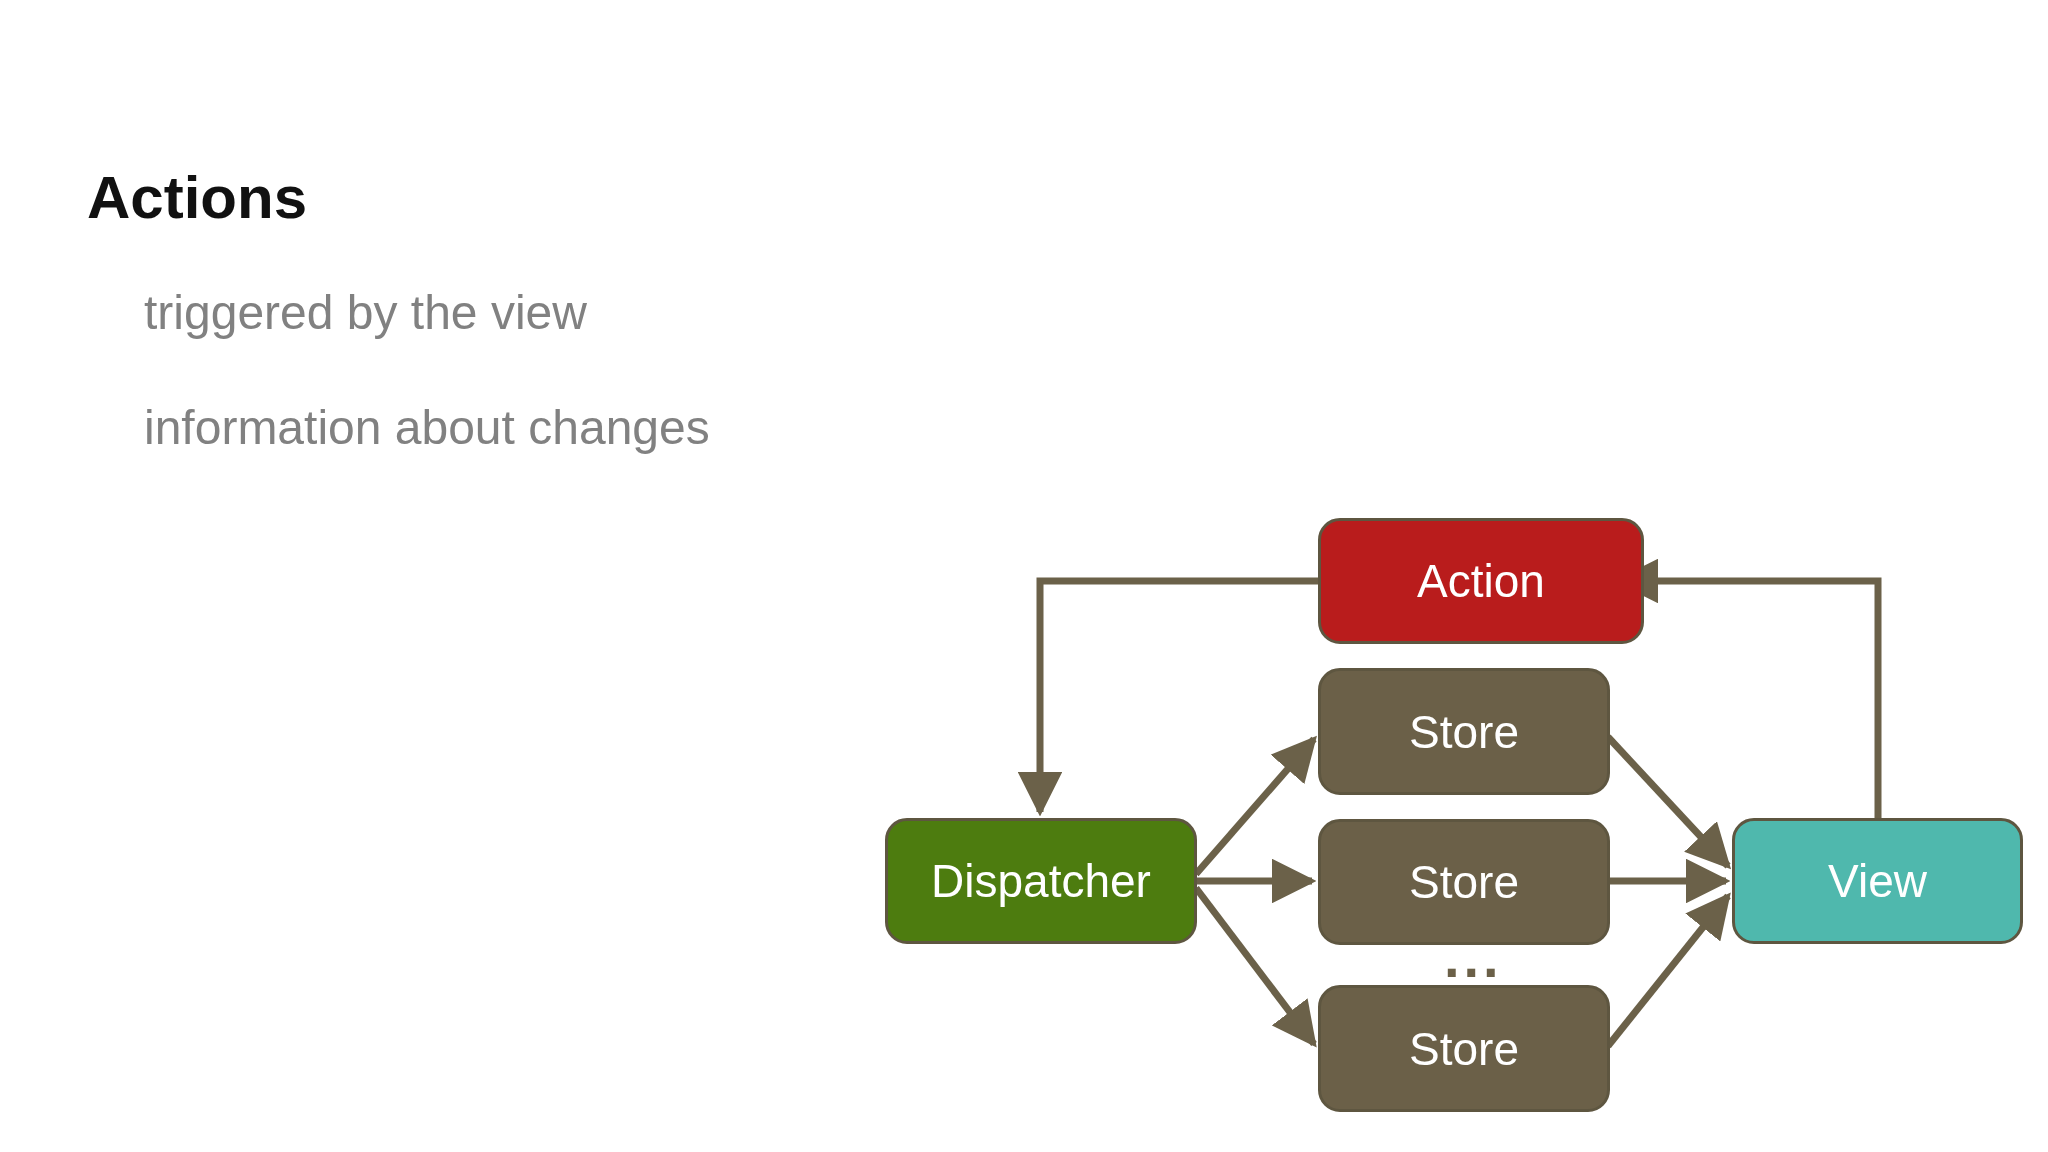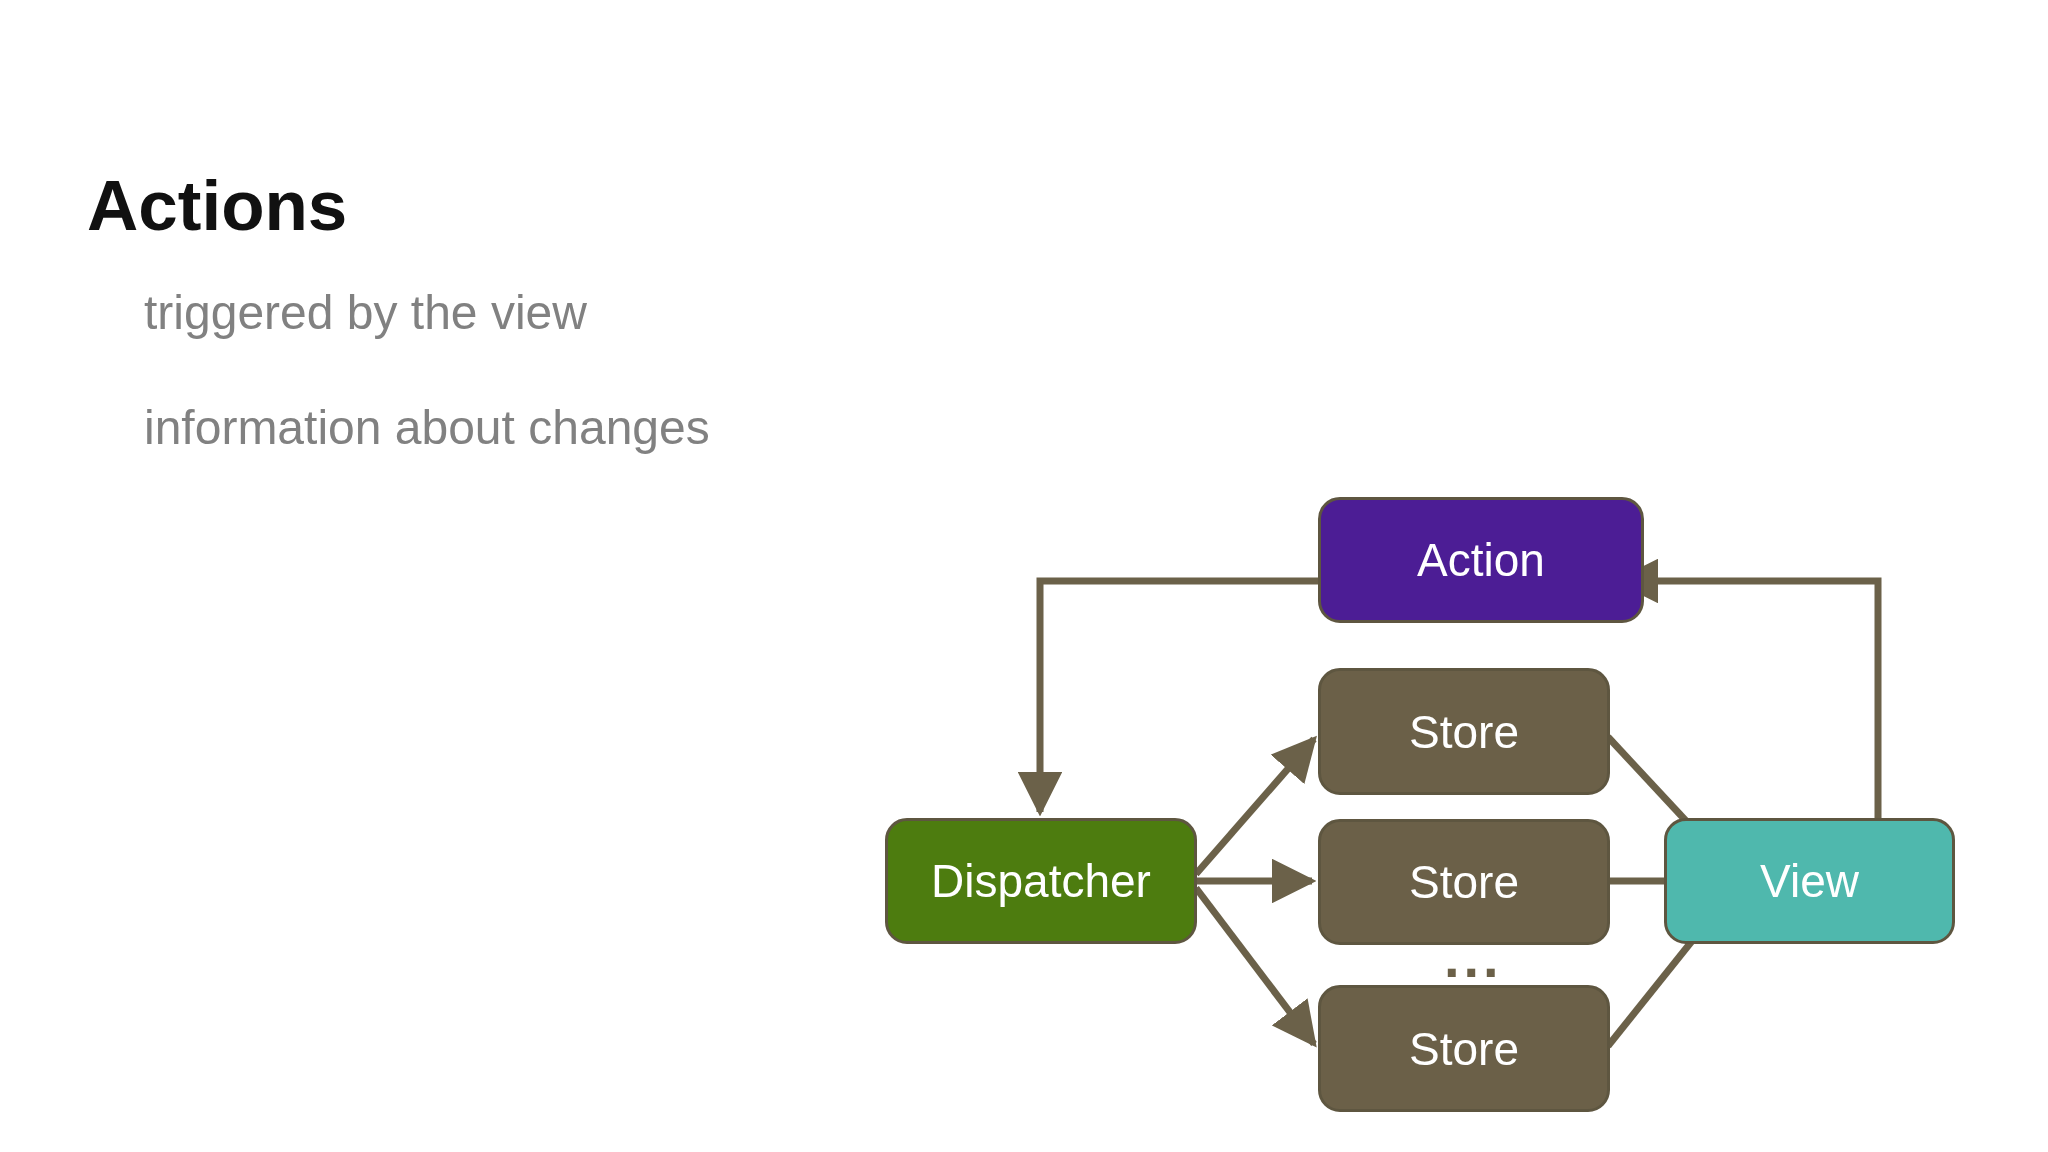--- a/index.html
+++ b/index.html
@@ -8,21 +8,21 @@
     width: 2048px;
     height: 1152px;
     background: #ffffff;
     overflow: hidden;
     font-family: "Liberation Sans", sans-serif;
   }
   .slide-title {
     position: absolute;
     left: 87px;
     top: 108px;
-    font-size: 71px;
+    font-size: 60px;
     line-height: 100px;
     font-weight: 900;
     color: #111111;
     letter-spacing: 0px;
   }
   .bullet {
     position: absolute;
     left: 144px;
     font-size: 48px;
     line-height: 60px;
@@ -45,26 +45,26 @@
     display: flex;
     align-items: center;
     justify-content: center;
     border: 3px solid #5e5640;
     border-radius: 22px;
     color: #ffffff;
     font-size: 46px;
     z-index: 2;
     box-sizing: border-box;
   }
-  .node-action     { left: 1318px; top: 497px; width: 326px; height: 126px; background: #4c1d95; }
+  .node-action     { left: 1318px; top: 518px; width: 326px; height: 126px; background: #b91c1c; }
   .node-store-1    { left: 1318px; top: 668px; width: 292px; height: 127px; background: #6b6048; }
   .node-store-2    { left: 1318px; top: 819px; width: 292px; height: 126px; background: #6b6048; }
   .node-store-3    { left: 1318px; top: 985px; width: 292px; height: 127px; background: #6b6048; }
   .node-dispatcher { left: 885px;  top: 818px; width: 312px; height: 126px; background: #4d7c0f; }
-  .node-view       { left: 1664px; top: 818px; width: 291px; height: 126px; background: #4fb8ad; }
+  .node-view       { left: 1732px; top: 818px; width: 291px; height: 126px; background: #4fb8ad; }
 
   .ellipsis {
     position: absolute;
     left: 1444px;
     top: 928px;
     font-size: 56px;
     line-height: 60px;
     font-weight: 700;
     letter-spacing: 4px;
     color: #6b6048;

